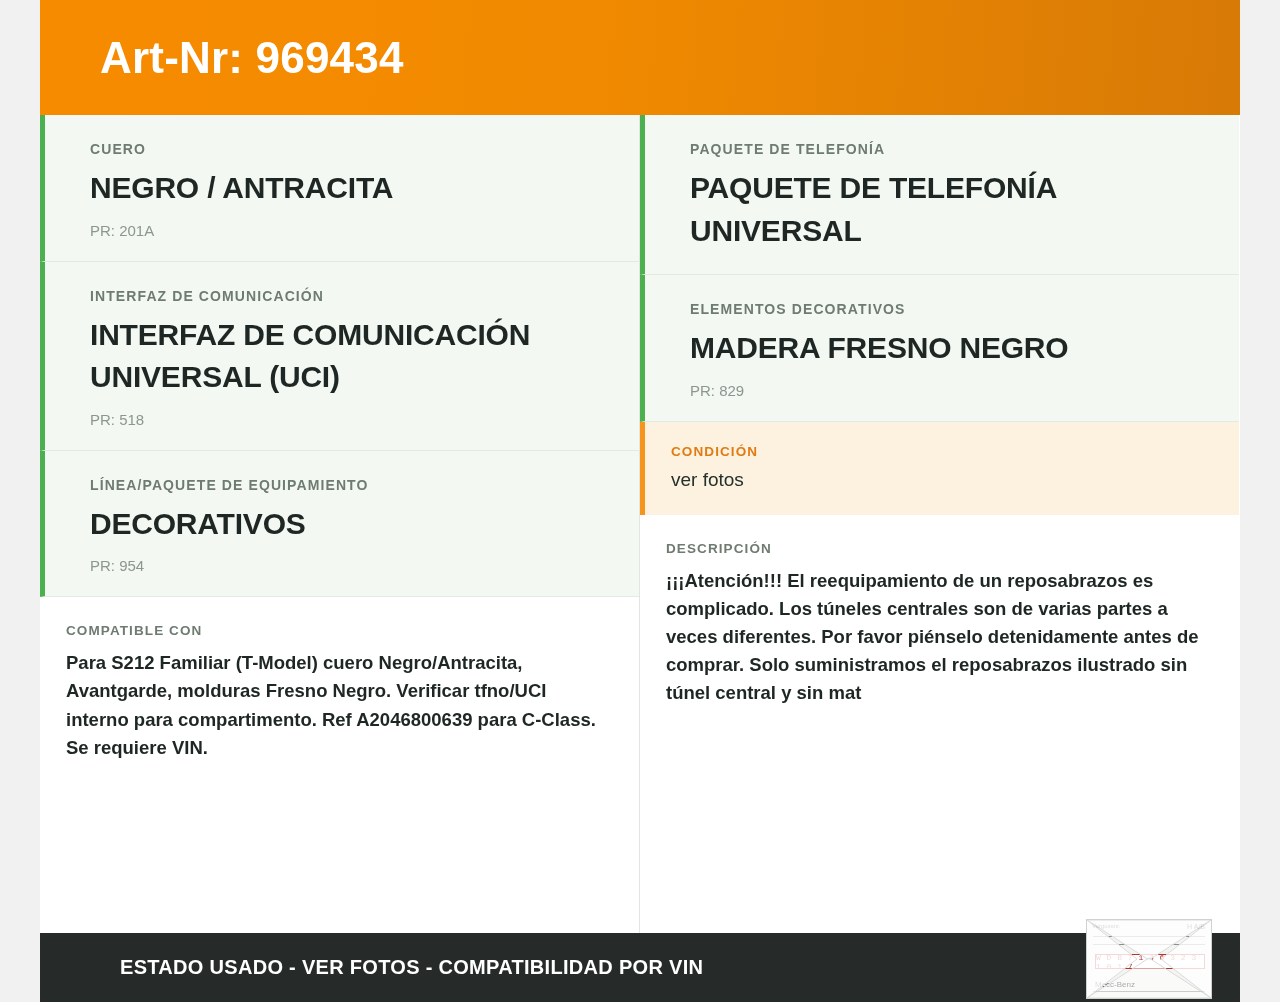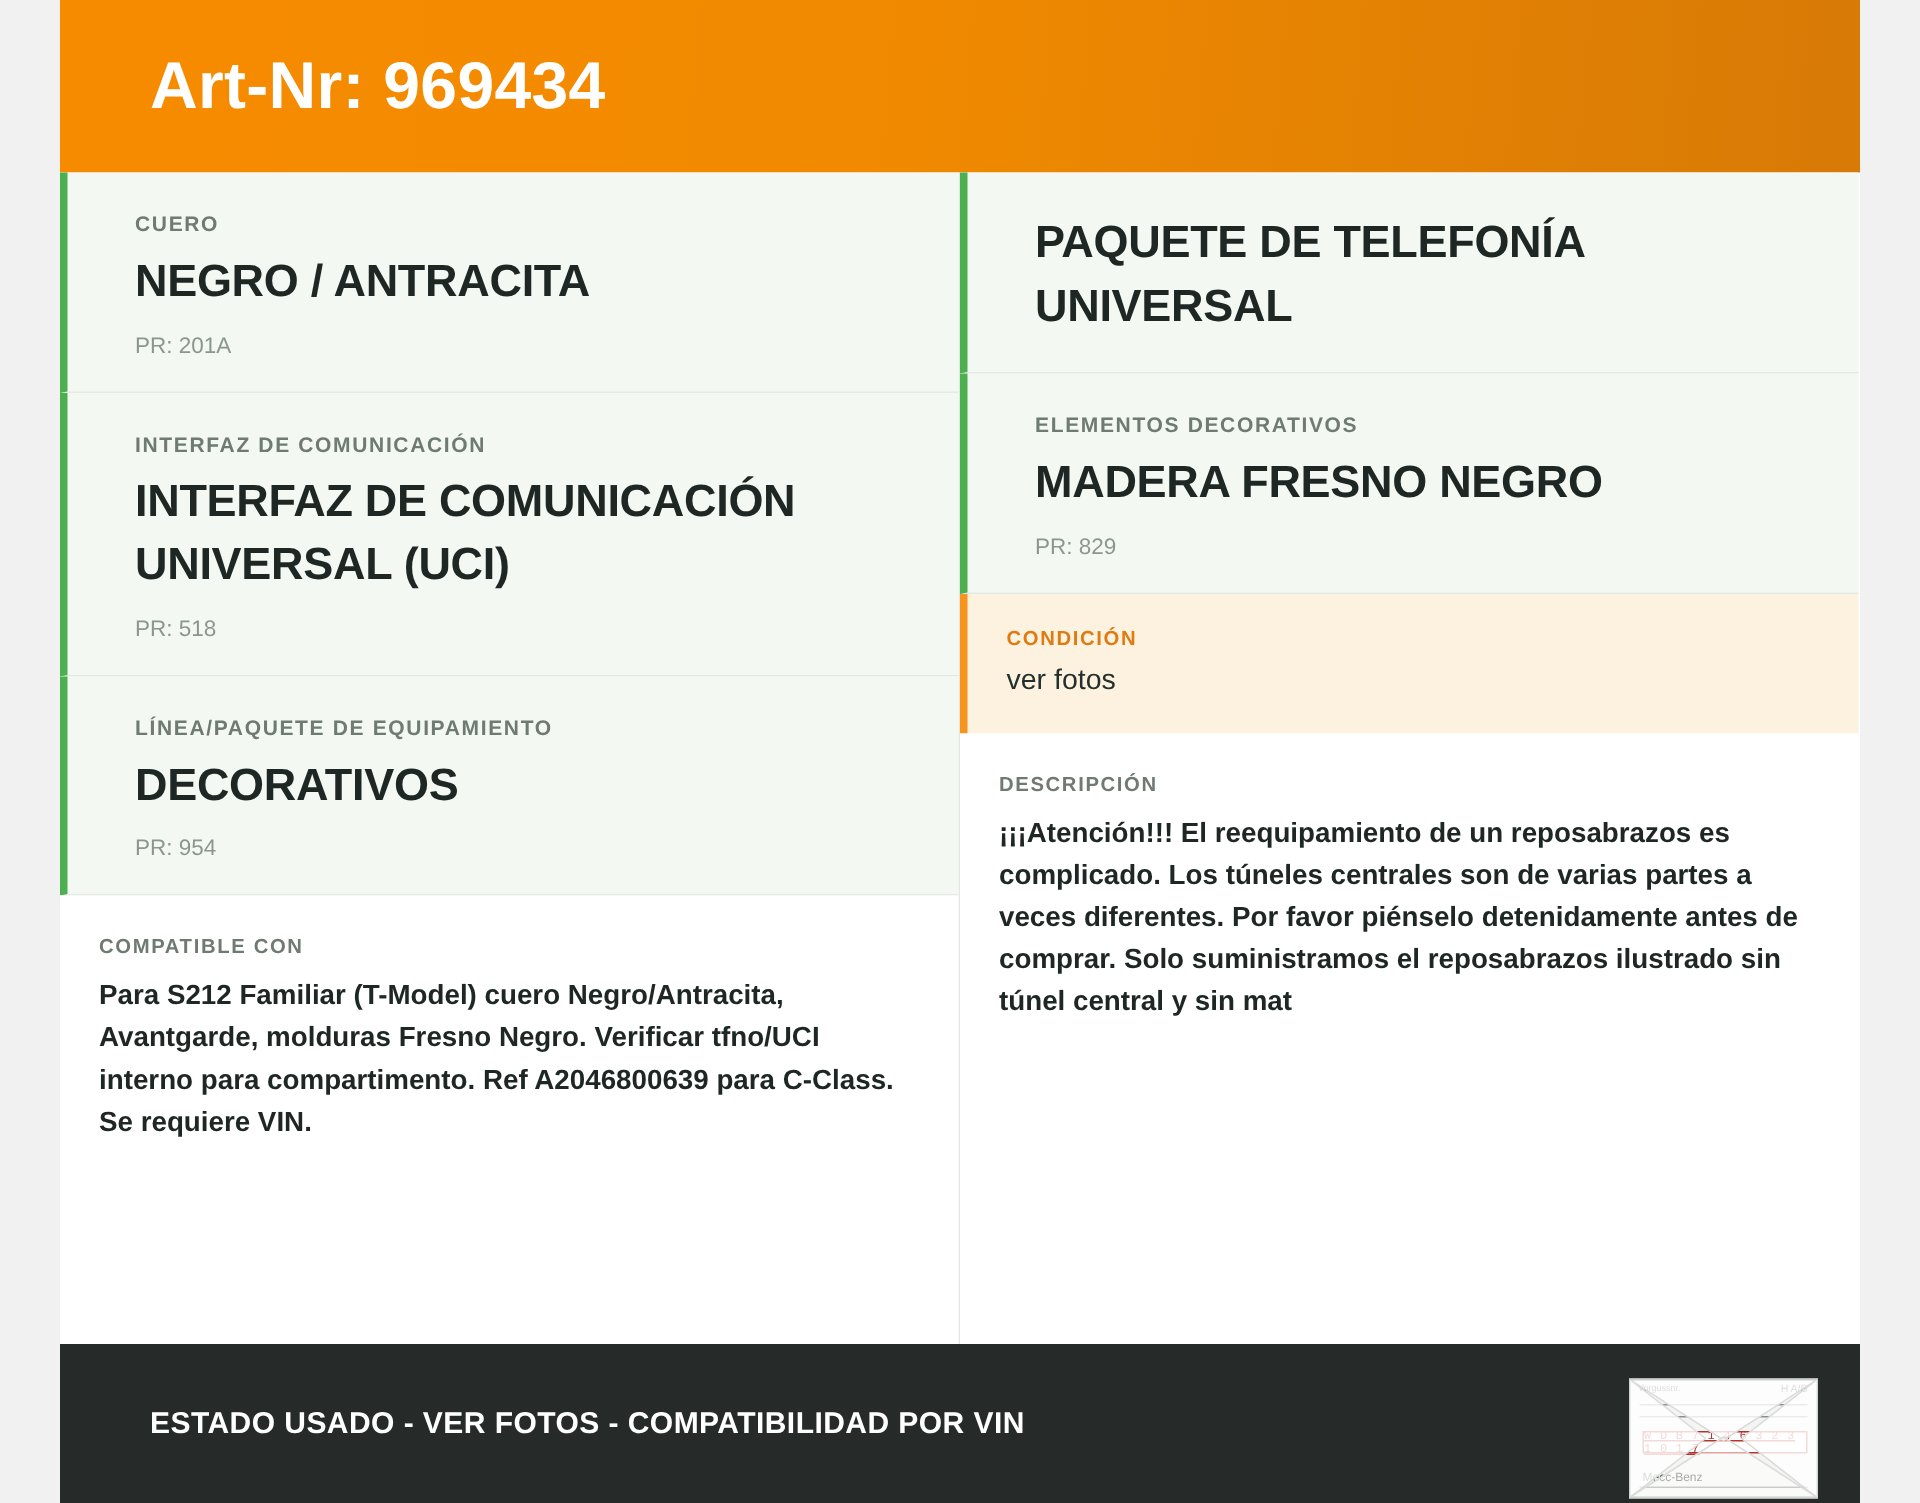--- a/index.html
+++ b/index.html
@@ -129,25 +129,25 @@
     line-height: 1.52;
     color: #1e2724;
     font-weight: 600;
   }
   .plain-text.light {
     font-weight: 600;
   }
   
   .footer {
     position: relative;
-    height: 106px;
+    height: 69px;
     background: #262b29;
     display: flex;
     align-items: center;
-    padding-left: 60px;
+    padding-left: 80px;
     box-sizing: border-box;
     flex: 0 0 auto;
   }
   .footer-text {
     color: #ffffff;
     font-size: 20px;
     font-weight: bold;
     letter-spacing: 0.3px;
   }
   
@@ -187,21 +187,20 @@
     border: 1px solid #b5332c;
     display: flex;
     align-items: center;
     justify-content: center;
   }
   .stamp-code {
     font-size: 8px;
     color: #b5332c;
     letter-spacing: 0.5px;
     font-family: "Liberation Mono", monospace;
-    text-decoration: underline;
   }
   .env-v {
     position: absolute;
     left: 0; top: 0;
     width: 124px; height: 78px;
   }
 </style>
 </head>
 <body>
 
@@ -237,20 +236,21 @@
         <div class="plain">
           <div class="plain-label">COMPATIBLE CON</div>
           <div class="plain-text">Para S212 Familiar (T-Model) cuero Negro/Antracita, Avantgarde, molduras Fresno Negro. Verificar tfno/UCI interno para compartimento. Ref A2046800639 para C-Class. Se requiere VIN.</div>
         </div>
 
       </div>
 
       <div class="col col-right">
 
         <div class="spec">
+          <div class="spec-label">PAQUETE DE TELEFONÍA</div>
           <div class="spec-value">PAQUETE DE TELEFONÍA UNIVERSAL</div>
         </div>
 
         <div class="spec">
           <div class="spec-label">ELEMENTOS DECORATIVOS</div>
           <div class="spec-value">MADERA FRESNO NEGRO</div>
           <div class="spec-pr">PR: 829</div>
         </div>
 
         <div class="condition">

